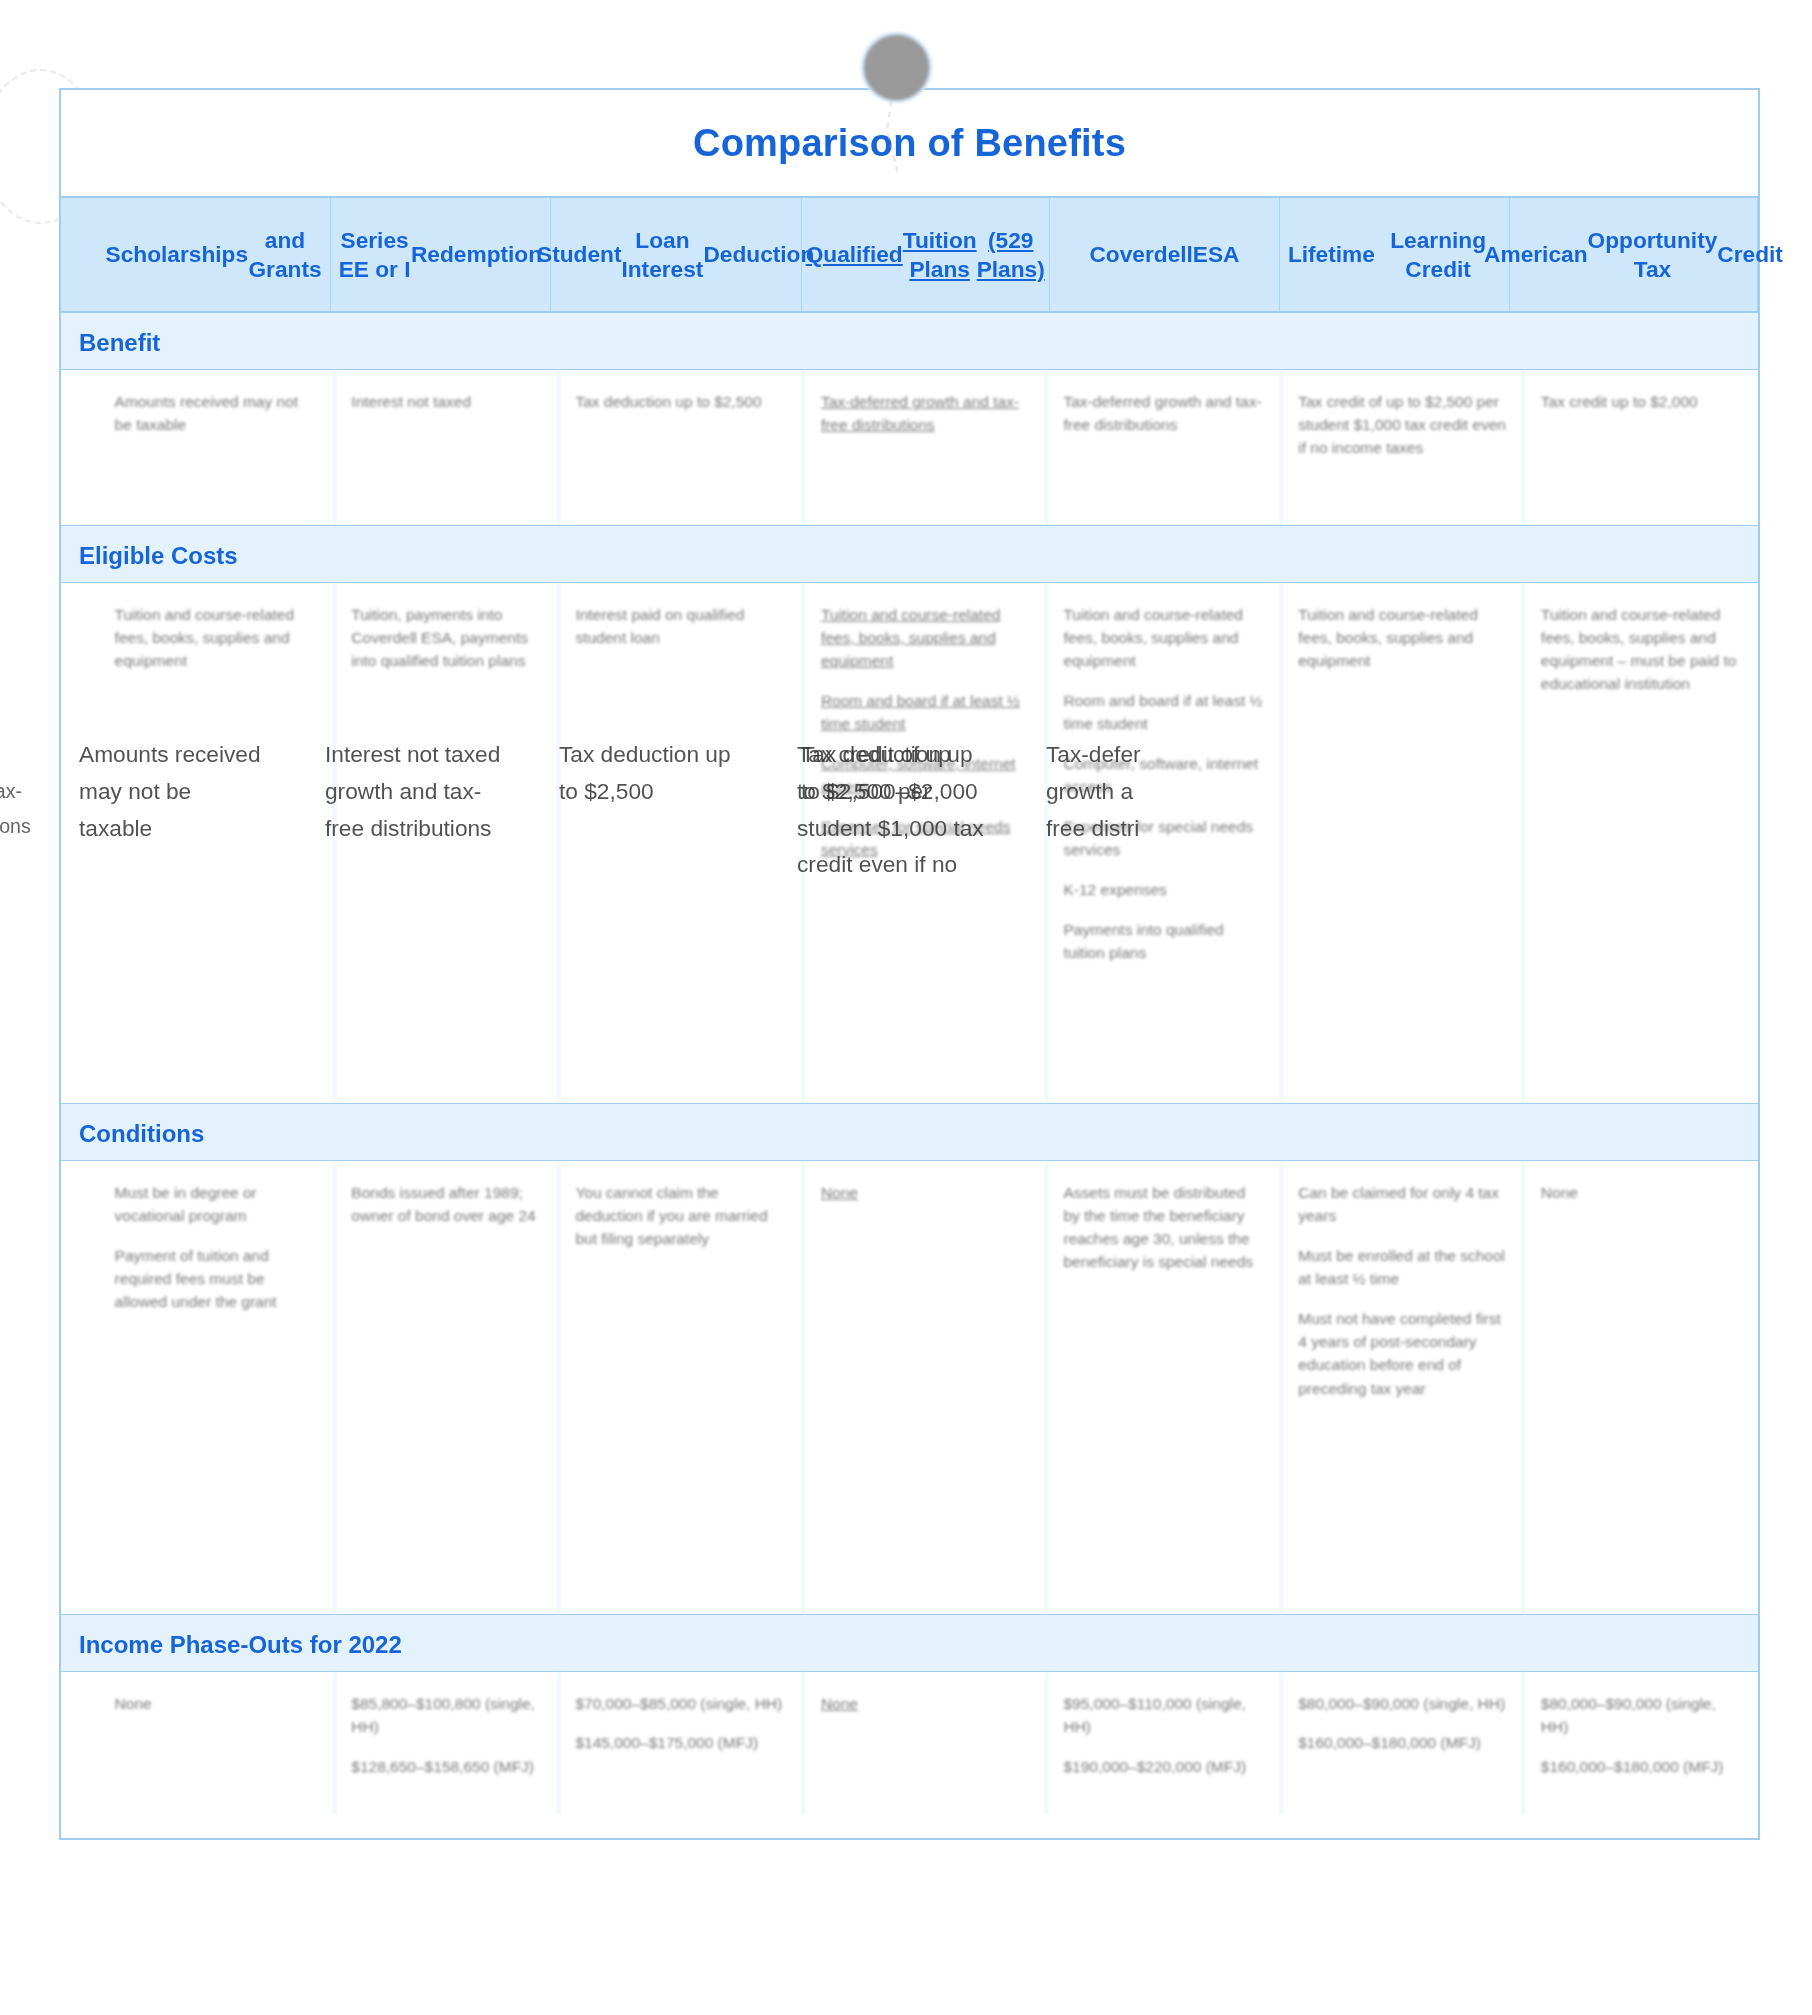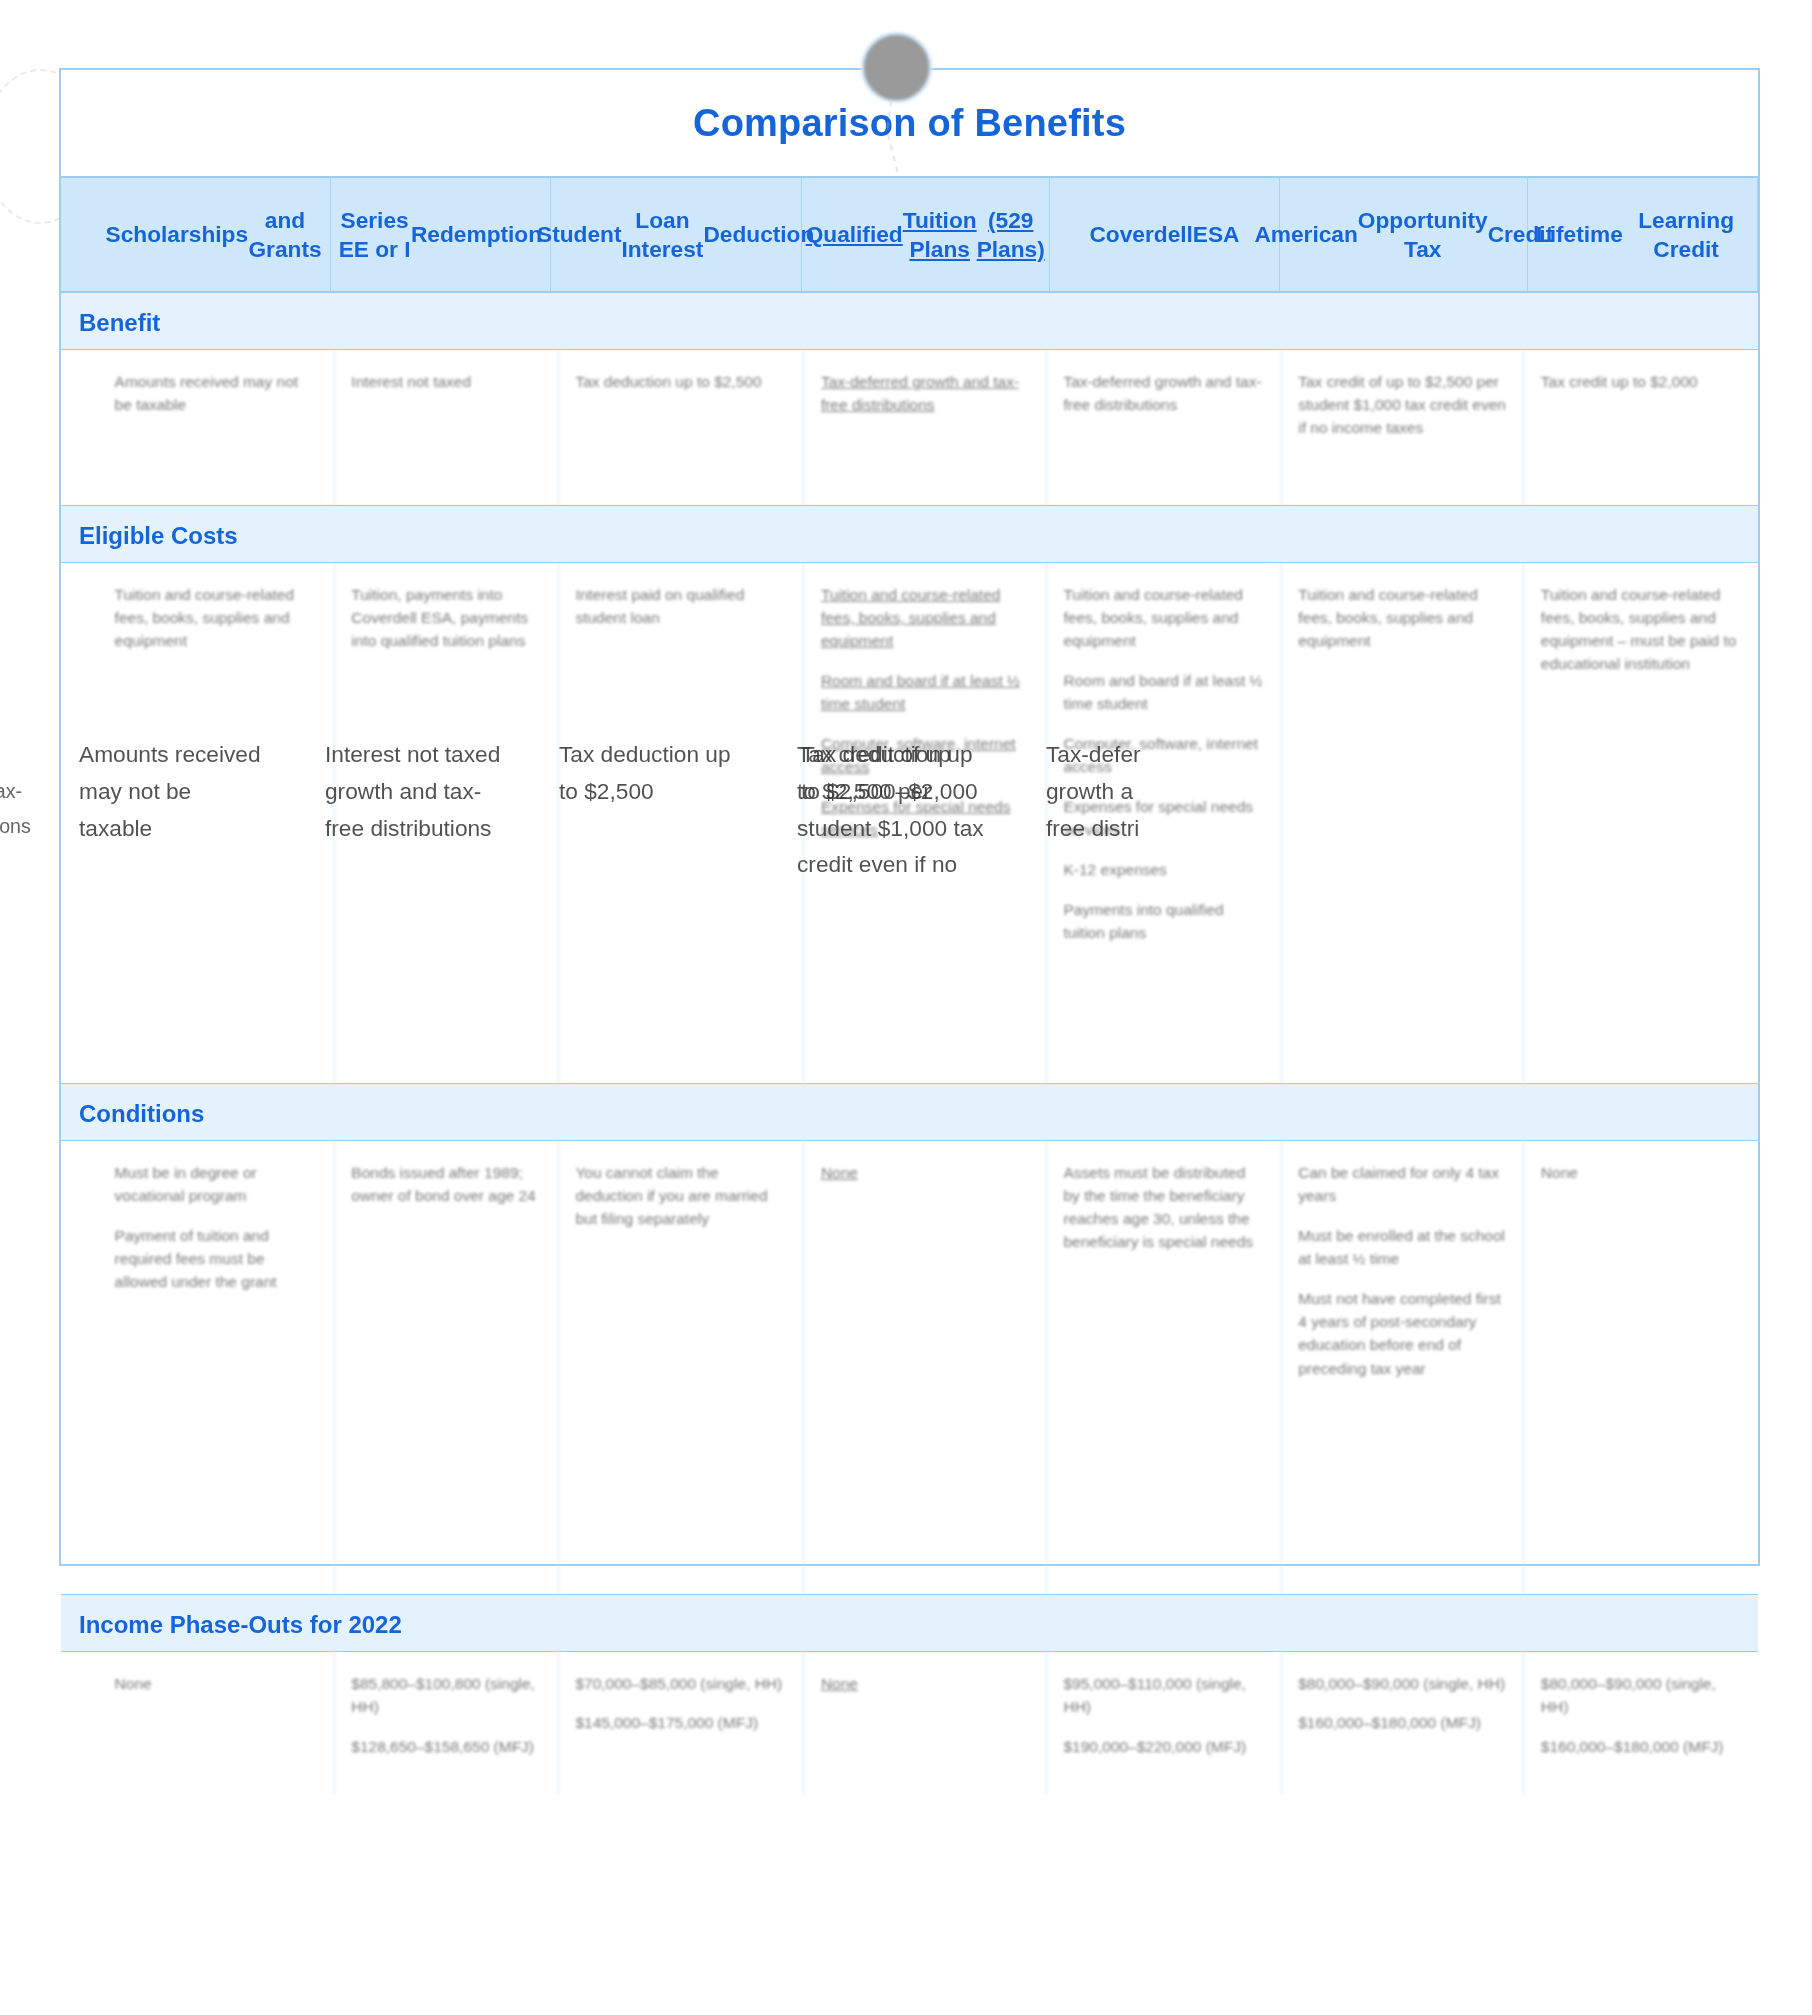--- a/index.html
+++ b/index.html
@@ -31,21 +31,21 @@
     z-index:6;
     filter:blur(1.7px);
   }
   #top-badge-tail{
     position:absolute;left:872px;top:89px;width:45px;height:83px;
     z-index:5;pointer-events:none;opacity:.35;
   }
 
   
   #table-frame{
-    position:absolute;left:59px;top:68px;width:1701px;height:1498px;
+    position:absolute;left:59px;top:88px;width:1701px;height:1752px;
     border:2.3px solid #9fcdf0;
     box-sizing:border-box;
     background:#fff;
     z-index:2;
   }
 
   .title-band{
     height:106px;
     border-bottom:2.3px solid #9fcdf0;
     display:flex;align-items:center;justify-content:center;
@@ -157,28 +157,28 @@
       </div>
       <div class="cell c3">
         <div>Qualified</div>
         <div>Tuition Plans</div>
         <div>(529 Plans)</div>
       </div>
       <div class="cell c4">
         <div>Coverdell</div>
         <div>ESA</div>
       </div>
+      <div class="cell c6">
+        <div>Lifetime</div>
+        <div>Learning Credit</div>
+      </div>
       <div class="cell c5">
         <div>American</div>
         <div>Opportunity Tax</div>
         <div>Credit</div>
-      </div>
-      <div class="cell c6">
-        <div>Lifetime</div>
-        <div>Learning Credit</div>
       </div>
     </div>
 
   <div id="sections-host">
       <div class="section-band">
         <div class="section-label">Benefit</div>
       </div>
       <div class="colrow body-row row-benefit">
         <div class="cell c0">
           <p>Amounts received may not be taxable</p>

